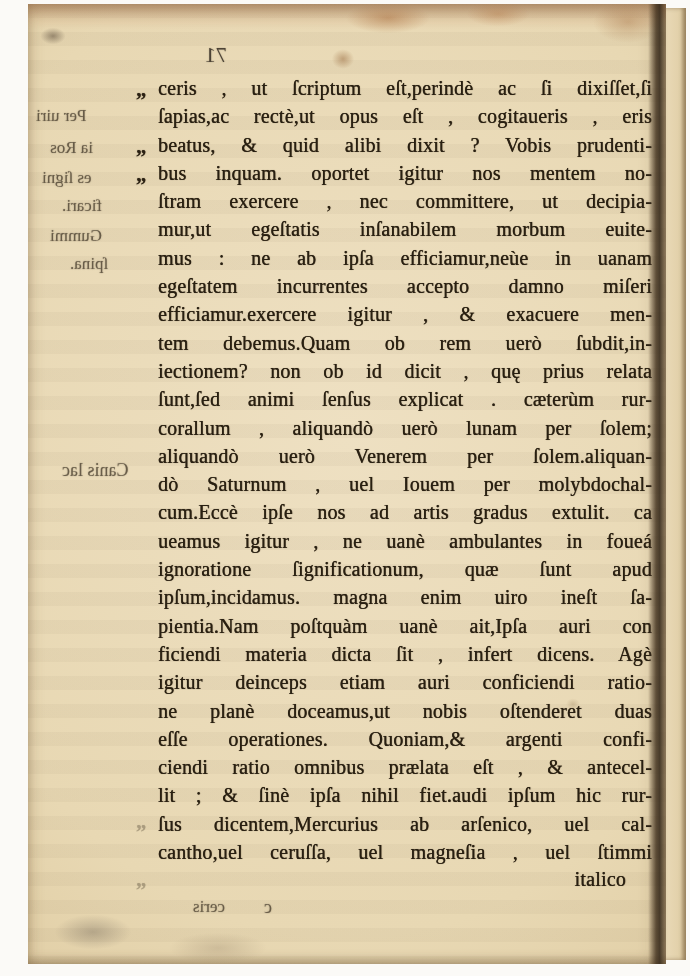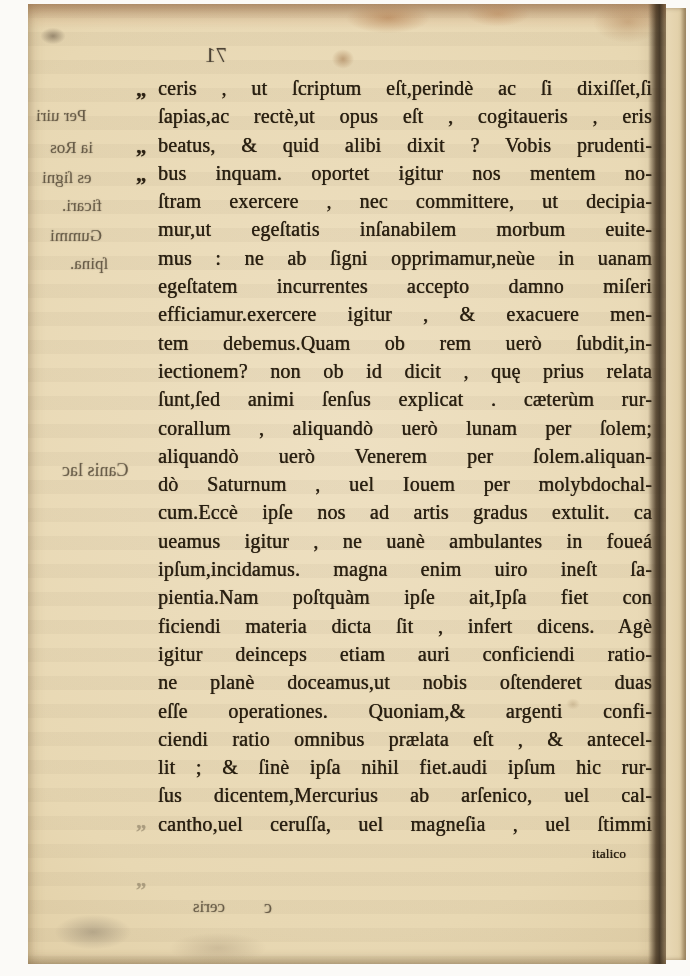--- a/index.html
+++ b/index.html
@@ -50,21 +50,21 @@
     font-size:20px;
     letter-spacing:.2px;
     text-shadow:.4px .3px .7px rgba(45,34,18,.75), 0 0 .4px rgba(45,34,18,.5);
   }
   .tline{
     height:28.3px;line-height:28.3px;
     text-align:justify;text-align-last:justify;
     overflow:hidden;white-space:nowrap;
   }
   .catchline{height:26px;line-height:26px;text-align:right;padding-right:26px;}
-  .catchword{font-size:13px;}
+  .catchword{font-size:20px;}
   
   .qmark{
     position:absolute;left:136px;width:20px;height:22px;
     font-size:21px;font-weight:bold;color:#2b2113;line-height:10px;
     letter-spacing:-2px;text-shadow:0 0 1px rgba(45,34,18,.7);
   }
   .qmark.faint{opacity:.30;}
   
   .ghost{
     position:absolute;color:rgba(66,55,40,.58);
@@ -101,33 +101,34 @@
   <div class="ghost mid" style="left:62px;top:460px;">Canis lac</div>
 
   <div class="textblock">
     <div>
         <div class="tline">ceris , ut ſcriptum eſt,perindè ac ſi dixiſſet,ſi</div>
         <div class="tline">ſapias,ac rectè,ut opus eſt , cogitaueris , eris</div>
         <div class="tline">beatus, &amp; quid alibi dixit ? Vobis prudenti-</div>
         <div class="tline">bus inquam. oportet igitur nos mentem no-</div>
         <div class="tline">ſtram exercere , nec committere, ut decipia-</div>
         <div class="tline">mur,ut egeſtatis inſanabilem morbum euite-</div>
-        <div class="tline">mus : ne ab ſigni opprimamur,neùe in uanam</div>
+        <div class="tline">mus : ne ab ipſa efficiamur,neùe in uanam</div>
         <div class="tline">egeſtatem incurrentes accepto damno miſeri</div>
         <div class="tline">efficiamur.exercere igitur , &amp; exacuere men-</div>
         <div class="tline">tem debemus.Quam ob rem uerò ſubdit,in-</div>
         <div class="tline">iectionem? non ob id dicit , quę prius relata</div>
         <div class="tline">ſunt,ſed animi ſenſus explicat . cæterùm rur-</div>
         <div class="tline">corallum , aliquandò uerò lunam per ſolem;</div>
         <div class="tline">aliquandò uerò Venerem per ſolem.aliquan-</div>
         <div class="tline">dò Saturnum , uel Iouem per molybdochal-</div>
         <div class="tline">cum.Eccè ipſe nos ad artis gradus extulit. ca</div>
         <div class="tline">ueamus igitur , ne uanè ambulantes in foueá</div>
+        <div class="tline">ignoratione ſignificationum, quæ ſunt apud</div>
         <div class="tline">ipſum,incidamus. magna enim uiro ineſt ſa-</div>
-        <div class="tline">pientia.Nam poſtquàm ipſe ait,Ipſa fiet con</div>
+        <div class="tline">pientia.Nam poſtquàm uanè ait,Ipſa auri con</div>
         <div class="tline">ficiendi materia dicta ſit , infert dicens. Agè</div>
         <div class="tline">igitur deinceps etiam auri conficiendi ratio-</div>
         <div class="tline">ne planè doceamus,ut nobis oſtenderet duas</div>
         <div class="tline">eſſe operationes. Quoniam,&amp; argenti confi-</div>
         <div class="tline">ciendi ratio omnibus prælata eſt , &amp; antecel-</div>
         <div class="tline">lit ; &amp; ſinè ipſa nihil fiet.audi ipſum hic rur-</div>
         <div class="tline">ſus dicentem,Mercurius ab arſenico, uel cal-</div>
         <div class="tline">cantho,uel ceruſſa, uel magneſia , uel ſtimmi</div>
       </div>
     <div class="catchline">

